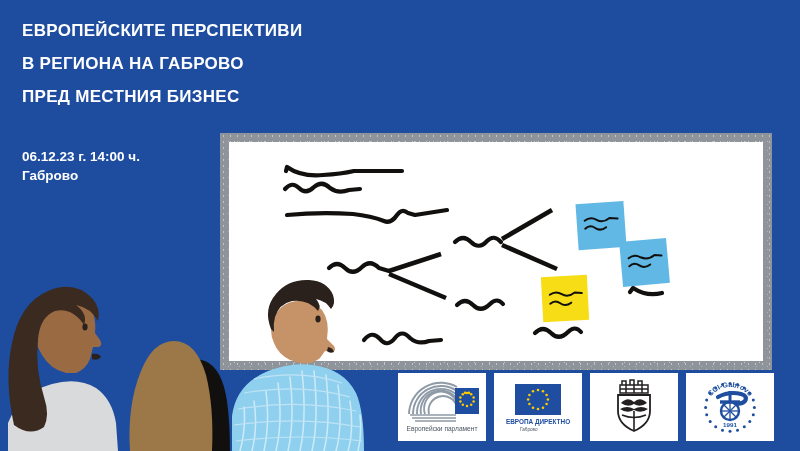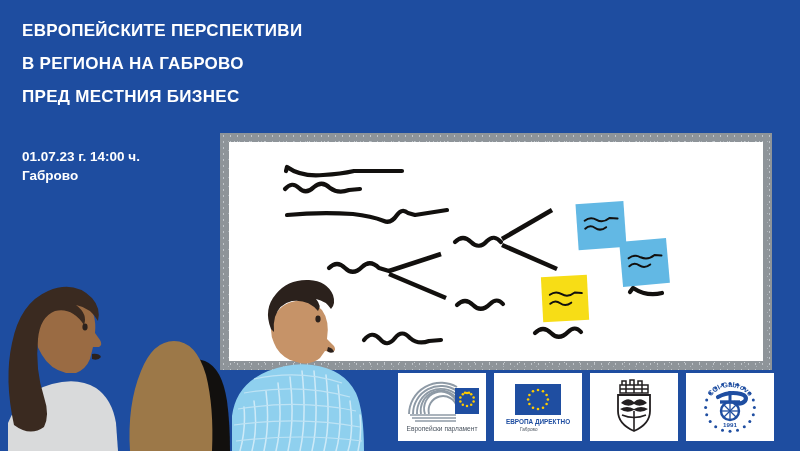--- a/index.html
+++ b/index.html
@@ -143,21 +143,21 @@
 
 <div id="poster">
 
   <div class="title-block">
     <div class="title-line">ЕВРОПЕЙСКИТЕ ПЕРСПЕКТИВИ</div>
     <div class="title-line">В РЕГИОНА НА ГАБРОВО</div>
     <div class="title-line">ПРЕД МЕСТНИЯ БИЗНЕС</div>
   </div>
 
   <div class="meta-block">
-    <div class="meta-line">01.07.23 г. 14:00 ч.</div>
+    <div class="meta-line">06.12.23 г. 14:00 ч.</div>
     <div class="meta-line">Габрово</div>
   </div>
 
   <div class="whiteboard-frame">
     <div class="frame-speckle"></div>
     <div class="whiteboard-surface">
       <svg class="board-svg" viewBox="0 0 534 219" preserveAspectRatio="none">
 
         <g>
           <path class="scribble" d="M57 29 L58 25 Q72 35 94 33 Q112 32 125 29 L173 29"></path>

